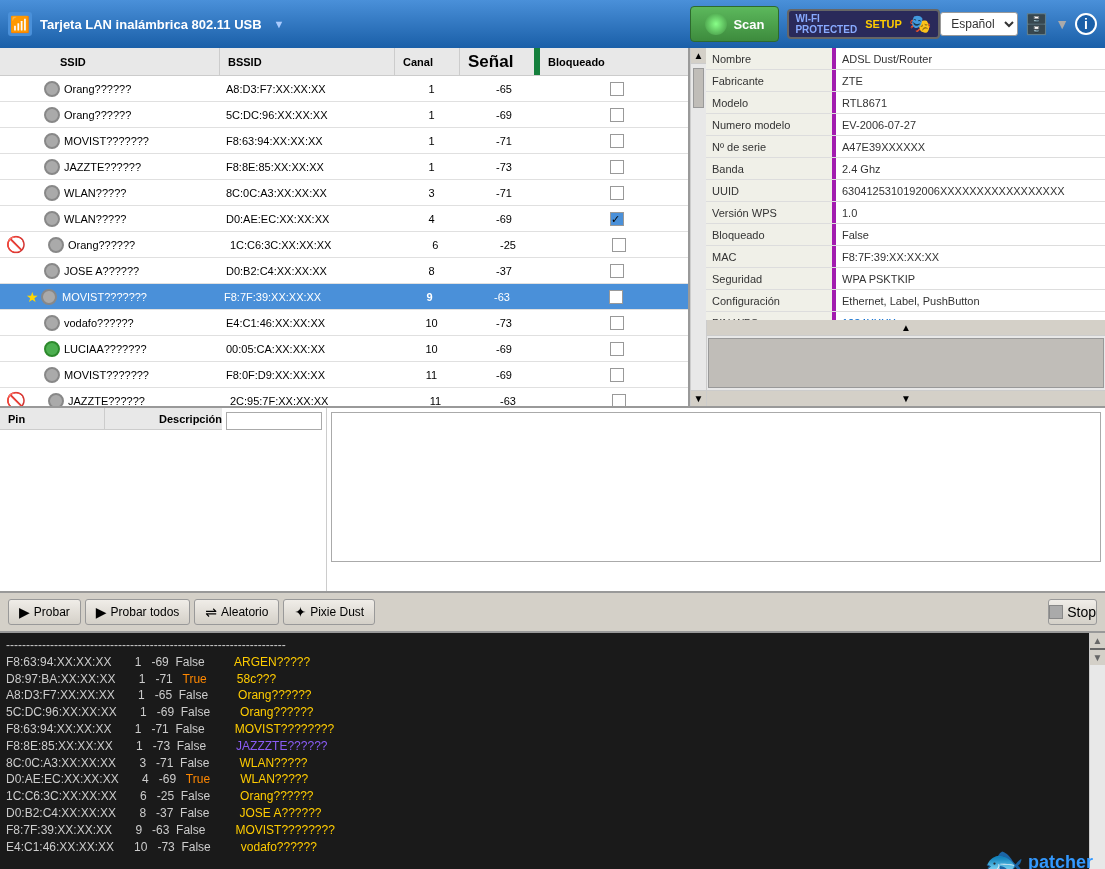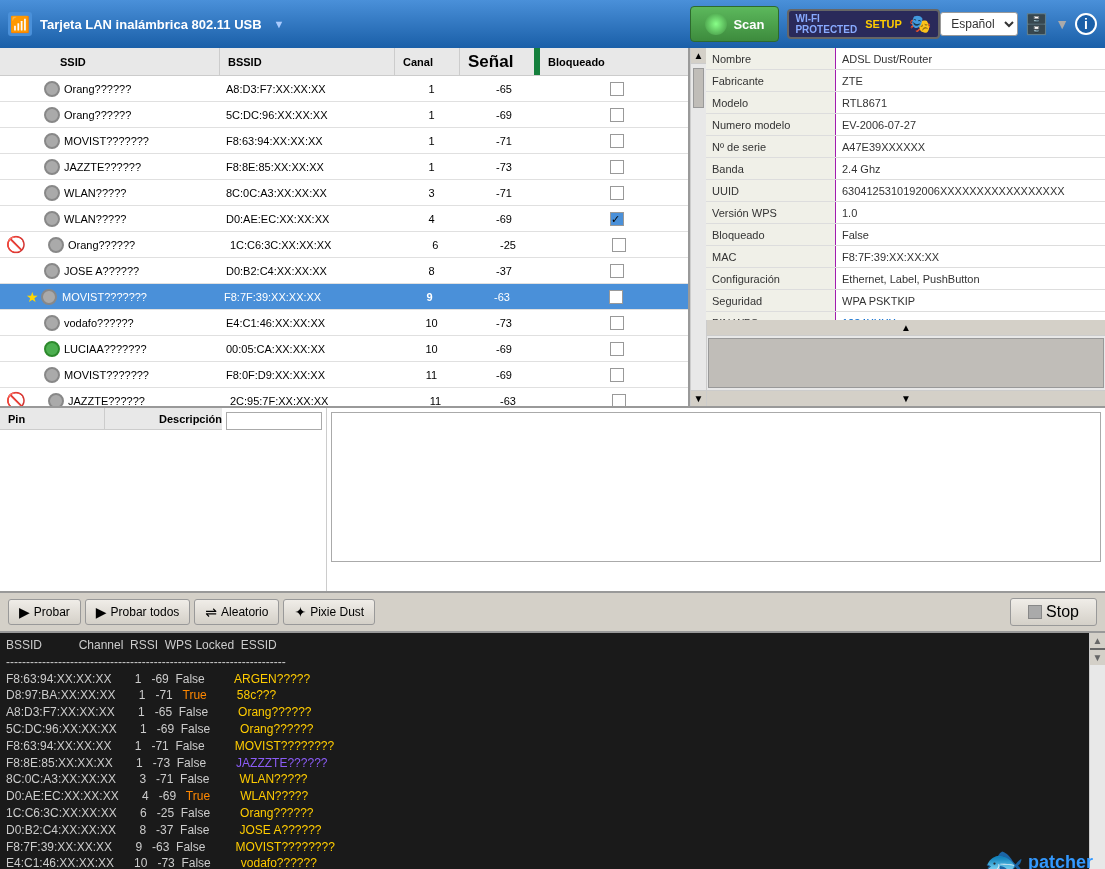--- a/index.html
+++ b/index.html
@@ -66,40 +66,40 @@
     .scrollbar-v { flex: 0 0 16px; background: #e8e8e8; border-left: 1px solid #ccc; display: flex; flex-direction: column; }
     .scroll-up { height: 16px; background: #d4d0c8; border-bottom: 1px solid #ccc; display: flex; align-items: center; justify-content: center; cursor: pointer; font-size: 10px; }
     .scroll-track { flex: 1; background: #e8e8e8; }
     .scroll-thumb { height: 40px; background: #c0bdb8; margin: 4px 2px; border: 1px solid #999; cursor: pointer; }
     .scroll-down { height: 16px; background: #d4d0c8; border-top: 1px solid #ccc; display: flex; align-items: center; justify-content: center; cursor: pointer; font-size: 10px; }
 
     
     .details-panel { flex: 1; display: flex; flex-direction: column; }
     .details-scroll { flex: 1; overflow-y: auto; }
     .detail-row { display: flex; border-bottom: 1px solid #ddd; min-height: 22px; align-items: stretch; }
-    .detail-label { flex: 0 0 130px; background: #f0f0e8; padding: 3px 6px; font-size: 11px; color: #333; font-weight: normal; border-right: 1px solid #a21caf; display: flex; align-items: center; }
+    .detail-label { flex: 0 0 130px; background: #f0f0e8; padding: 3px 6px; font-size: 11px; color: #333; font-weight: normal; border-right: 4px solid #a21caf; display: flex; align-items: center; }
     .detail-value { flex: 1; padding: 3px 6px; font-size: 11px; color: #333; background: white; display: flex; align-items: center; }
     .detail-value.blue-link { color: #0066cc; }
     .detail-scrollbar { flex: 0 0 16px; background: #e8e8e8; border-left: 1px solid #ccc; display: flex; flex-direction: column; }
 
     
     .pin-area { height: 185px; display: flex; flex-direction: row; background: white; border-bottom: 2px solid #999; }
     .pin-header { display: flex; height: 22px; background: #e8e8e8; border-bottom: 1px solid #ccc; }
     .pin-col-pin { flex: 0 0 105px; padding-left: 8px; font-weight: bold; font-size: 11px; border-right: 1px solid #ccc; display: flex; align-items: center; }
     .pin-col-desc { flex: 1; padding-left: 8px; font-weight: bold; font-size: 11px; display: flex; align-items: center; margin-left: 46px; }
     .pin-content { flex: 1; display: flex; }
     .pin-input-col { flex: 0 0 105px; border-right: 1px solid #ccc; padding: 4px; }
     .pin-input { width: 100%; border: 1px solid #aaa; padding: 2px; font-size: 11px; }
     .pin-desc-col { flex: 1; padding: 4px; }
 
     
     .action-bar { height: 40px; background: #d4d0c8; border-bottom: 2px solid #999; display: flex; align-items: center; gap: 4px; padding: 0 8px; }
     .action-btn { display: flex; align-items: center; gap: 4px; background: linear-gradient(to bottom, #f0ede8, #d4d0c8); border: 1px solid #999; border-radius: 3px; padding: 4px 10px; cursor: pointer; font-size: 12px; }
     .action-btn-icon { font-size: 14px; }
-    .stop-btn { margin-left: auto; display: flex; align-items: center; gap: 4px; background: linear-gradient(to bottom, #f0ede8, #d4d0c8); border: 1px solid #999; border-radius: 3px; padding: 4px 17px; cursor: pointer; font-size: 16px; }
+    .stop-btn { margin-left: auto; display: flex; align-items: center; gap: 4px; background: linear-gradient(to bottom, #f0ede8, #d4d0c8); border: 1px solid #999; border-radius: 3px; padding: 4px 0; cursor: pointer; font-size: 14px; }
     .stop-icon { width: 14px; height: 14px; background: #aaa; border: 1px solid #888; }
     .console-line { line-height: 1.4; white-space: pre; }
 
     
     .bottom-section { display: flex; flex-direction: column; height: 284px; }
     .console-wrapper { display: flex; flex: 1; }
     .console-main { flex: 1; background: #1a1a1a; overflow-y: auto; padding: 4px 6px; }
     .console-scrollbar { width: 16px; background: #e8e8e8; border-left: 1px solid #ccc; }
   </style>
 </head>
@@ -376,26 +376,26 @@
         </div>
         <div class="detail-row">
           <div class="detail-label">Bloqueado</div>
           <div class="detail-value">False</div>
         </div>
         <div class="detail-row">
           <div class="detail-label">MAC</div>
           <div class="detail-value">F8:7F:39:XX:XX:XX</div>
         </div>
         <div class="detail-row">
+          <div class="detail-label">Seguridad</div>
+          <div class="detail-value">WPA PSKTKIP</div>
+        </div>
+        <div class="detail-row">
           <div class="detail-label">Configuración</div>
           <div class="detail-value">Ethernet, Label, PushButton</div>
-        </div>
-        <div class="detail-row">
-          <div class="detail-label">Seguridad</div>
-          <div class="detail-value">WPA PSKTKIP</div>
         </div>
         <div class="detail-row">
           <div class="detail-label">PIN WPS</div>
           <div class="detail-value blue-link" style="color: rgb(0, 102, 204); cursor: pointer; text-decoration: underline;">1234XXXX</div>
         </div>
       </div>
     <div class="detail-scrollbar">
       <div style="height:16px;background:#d4d0c8;border-bottom:1px solid #ccc;display:flex;align-items:center;justify-content:center;cursor:pointer;font-size:10px;">▲</div>
       <div style="flex:1;background:#e8e8e8;">
         <div style="height:50px;background:#c0bdb8;margin:2px 1px;border:1px solid #999;cursor:pointer;"></div>
@@ -439,21 +439,20 @@
   </button>
   <button class="stop-btn">
     <div class="stop-icon"></div>
     <span>Stop</span>
   </button>
 </div>
 
 <div class="bottom-section" style="position:relative;">
   <div class="console-wrapper">
     <div class="console-main" id="console-output">
-        <div class="console-line" style="color: rgb(204, 204, 204);">BSSID           Channel  RSSI  WPS Locked  ESSID</div>
         <div class="console-line" style="color: rgb(204, 204, 204);">----------------------------------------------------------------------</div>
         <div class="console-line"><span style="color:#cccccc">F8:63:94:XX:XX:XX       1   -69  <span style="color:#cccccc">False</span>         <span style="color:#ffcc00">ARGEN?????</span></span></div>
         <div class="console-line"><span style="color:#cccccc">D8:97:BA:XX:XX:XX       1   -71  <span style="color:#ff8800"> True</span>         <span style="color:#ffcc00">58c???</span></span></div>
         <div class="console-line"><span style="color:#cccccc">A8:D3:F7:XX:XX:XX       1   -65  <span style="color:#cccccc">False</span>         <span style="color:#ffcc00">Orang??????</span></span></div>
         <div class="console-line"><span style="color:#cccccc">5C:DC:96:XX:XX:XX       1   -69  <span style="color:#cccccc">False</span>         <span style="color:#ffcc00">Orang??????</span></span></div>
         <div class="console-line"><span style="color:#cccccc">F8:63:94:XX:XX:XX       1   -71  <span style="color:#cccccc">False</span>         <span style="color:#ffcc00">MOVIST????????</span></span></div>
         <div class="console-line"><span style="color:#cccccc">F8:8E:85:XX:XX:XX       1   -73  <span style="color:#cccccc">False</span>         <span style="color:#8b5cf6">JAZZZTE??????</span></span></div>
         <div class="console-line"><span style="color:#cccccc">8C:0C:A3:XX:XX:XX       3   -71  <span style="color:#cccccc">False</span>         <span style="color:#ffcc00">WLAN?????</span></span></div>
         <div class="console-line"><span style="color:#cccccc">D0:AE:EC:XX:XX:XX       4   -69  <span style="color:#ff8800"> True</span>         <span style="color:#ffcc00">WLAN?????</span></span></div>
         <div class="console-line"><span style="color:#cccccc">1C:C6:3C:XX:XX:XX       6   -25  <span style="color:#cccccc">False</span>         <span style="color:#ffcc00">Orang??????</span></span></div>

